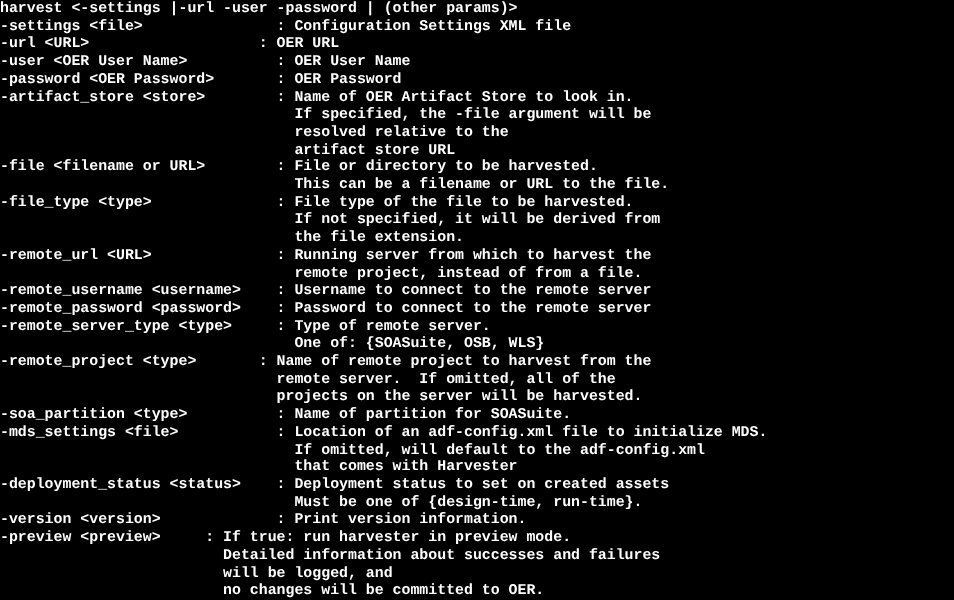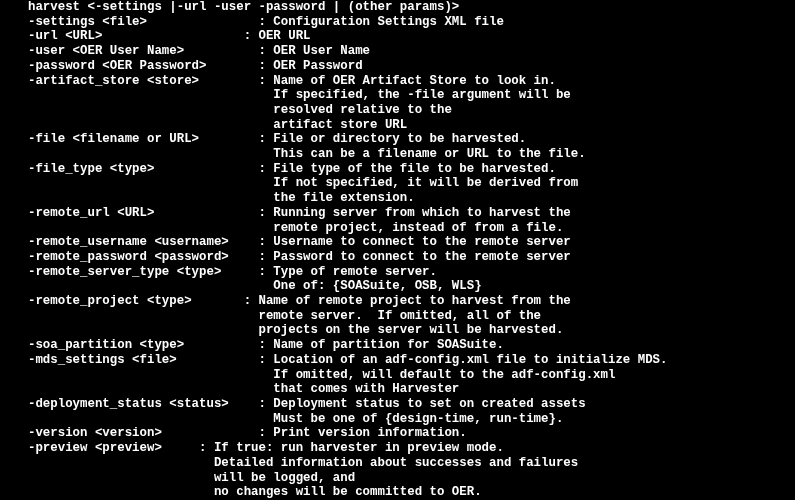--- a/index.html
+++ b/index.html
@@ -14,18 +14,18 @@
     height: 500px;
     overflow: hidden;
     font-weight: bold;
   }
   pre {
     margin: 0;
     padding: 0;
     white-space: pre;
     font-family: inherit;
   }
-  span.ln { display: block; padding-left: 28px; }
+  span.ln { display: block; }
 </style>
 </head>
 <body>
 
 <pre id="term"><span class="ln">harvest &lt;-settings |-url -user -password | (other params)&gt;</span><span class="ln">-settings &lt;file&gt;               : Configuration Settings XML file</span><span class="ln">-url &lt;URL&gt;                   : OER URL</span><span class="ln">-user &lt;OER User Name&gt;          : OER User Name</span><span class="ln">-password &lt;OER Password&gt;       : OER Password</span><span class="ln">-artifact_store &lt;store&gt;        : Name of OER Artifact Store to look in.</span><span class="ln">                                 If specified, the -file argument will be</span><span class="ln">                                 resolved relative to the</span><span class="ln">                                 artifact store URL</span><span class="ln">-file &lt;filename or URL&gt;        : File or directory to be harvested.</span><span class="ln">                                 This can be a filename or URL to the file.</span><span class="ln">-file_type &lt;type&gt;              : File type of the file to be harvested.</span><span class="ln">                                 If not specified, it will be derived from</span><span class="ln">                                 the file extension.</span><span class="ln">-remote_url &lt;URL&gt;              : Running server from which to harvest the</span><span class="ln">                                 remote project, instead of from a file.</span><span class="ln">-remote_username &lt;username&gt;    : Username to connect to the remote server</span><span class="ln">-remote_password &lt;password&gt;    : Password to connect to the remote server</span><span class="ln">-remote_server_type &lt;type&gt;     : Type of remote server.</span><span class="ln">                                 One of: {SOASuite, OSB, WLS}</span><span class="ln">-remote_project &lt;type&gt;       : Name of remote project to harvest from the</span><span class="ln">                               remote server.  If omitted, all of the</span><span class="ln">                               projects on the server will be harvested.</span><span class="ln">-soa_partition &lt;type&gt;          : Name of partition for SOASuite.</span><span class="ln">-mds_settings &lt;file&gt;           : Location of an adf-config.xml file to initialize MDS.</span><span class="ln">                                 If omitted, will default to the adf-config.xml</span><span class="ln">                                 that comes with Harvester</span><span class="ln">-deployment_status &lt;status&gt;    : Deployment status to set on created assets</span><span class="ln">                                 Must be one of {design-time, run-time}.</span><span class="ln">-version &lt;version&gt;             : Print version information.</span><span class="ln">-preview &lt;preview&gt;     : If true: run harvester in preview mode.</span><span class="ln">                         Detailed information about successes and failures</span><span class="ln">                         will be logged, and</span><span class="ln">                         no changes will be committed to OER.</span><span class="ln">                         If false or not specified: run harvester in production mode.</span></pre>
 
 </body></html>

